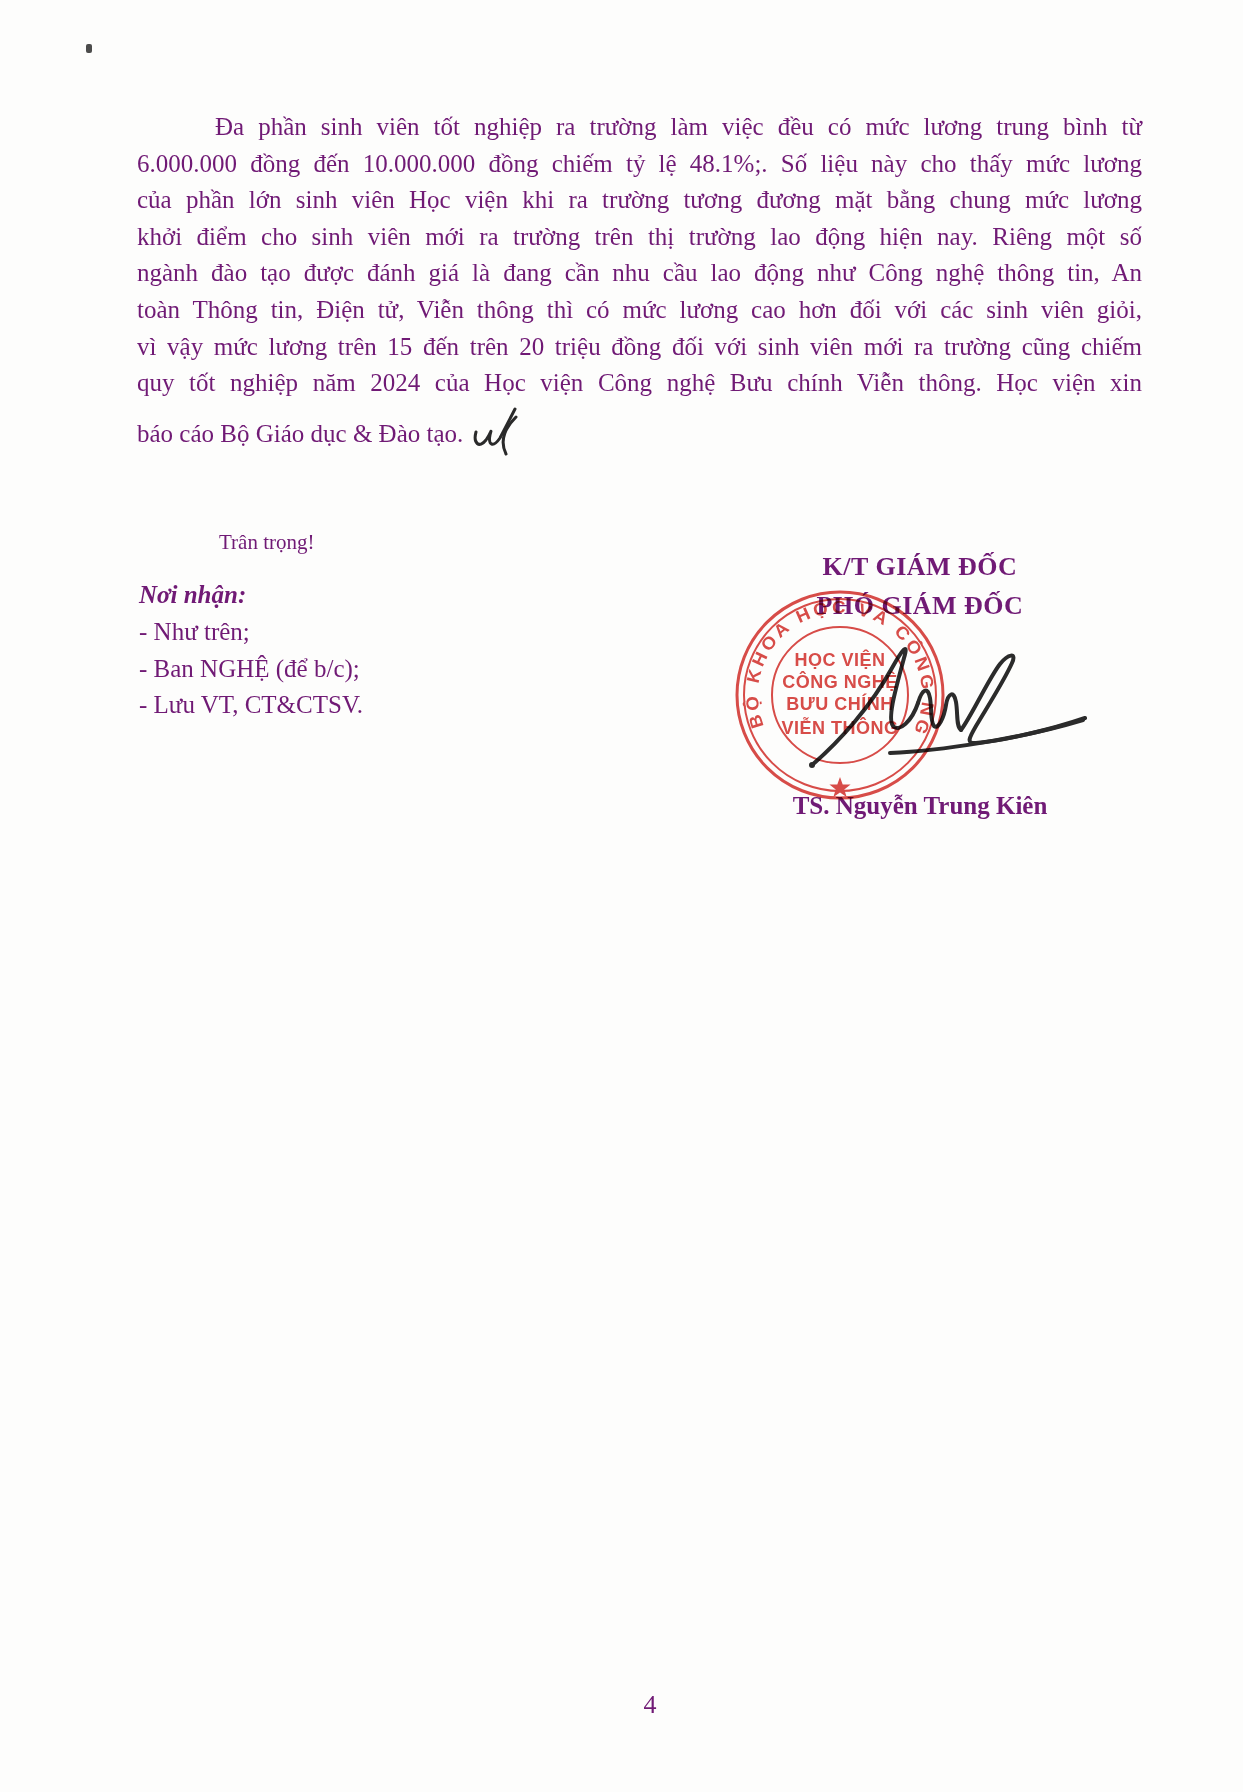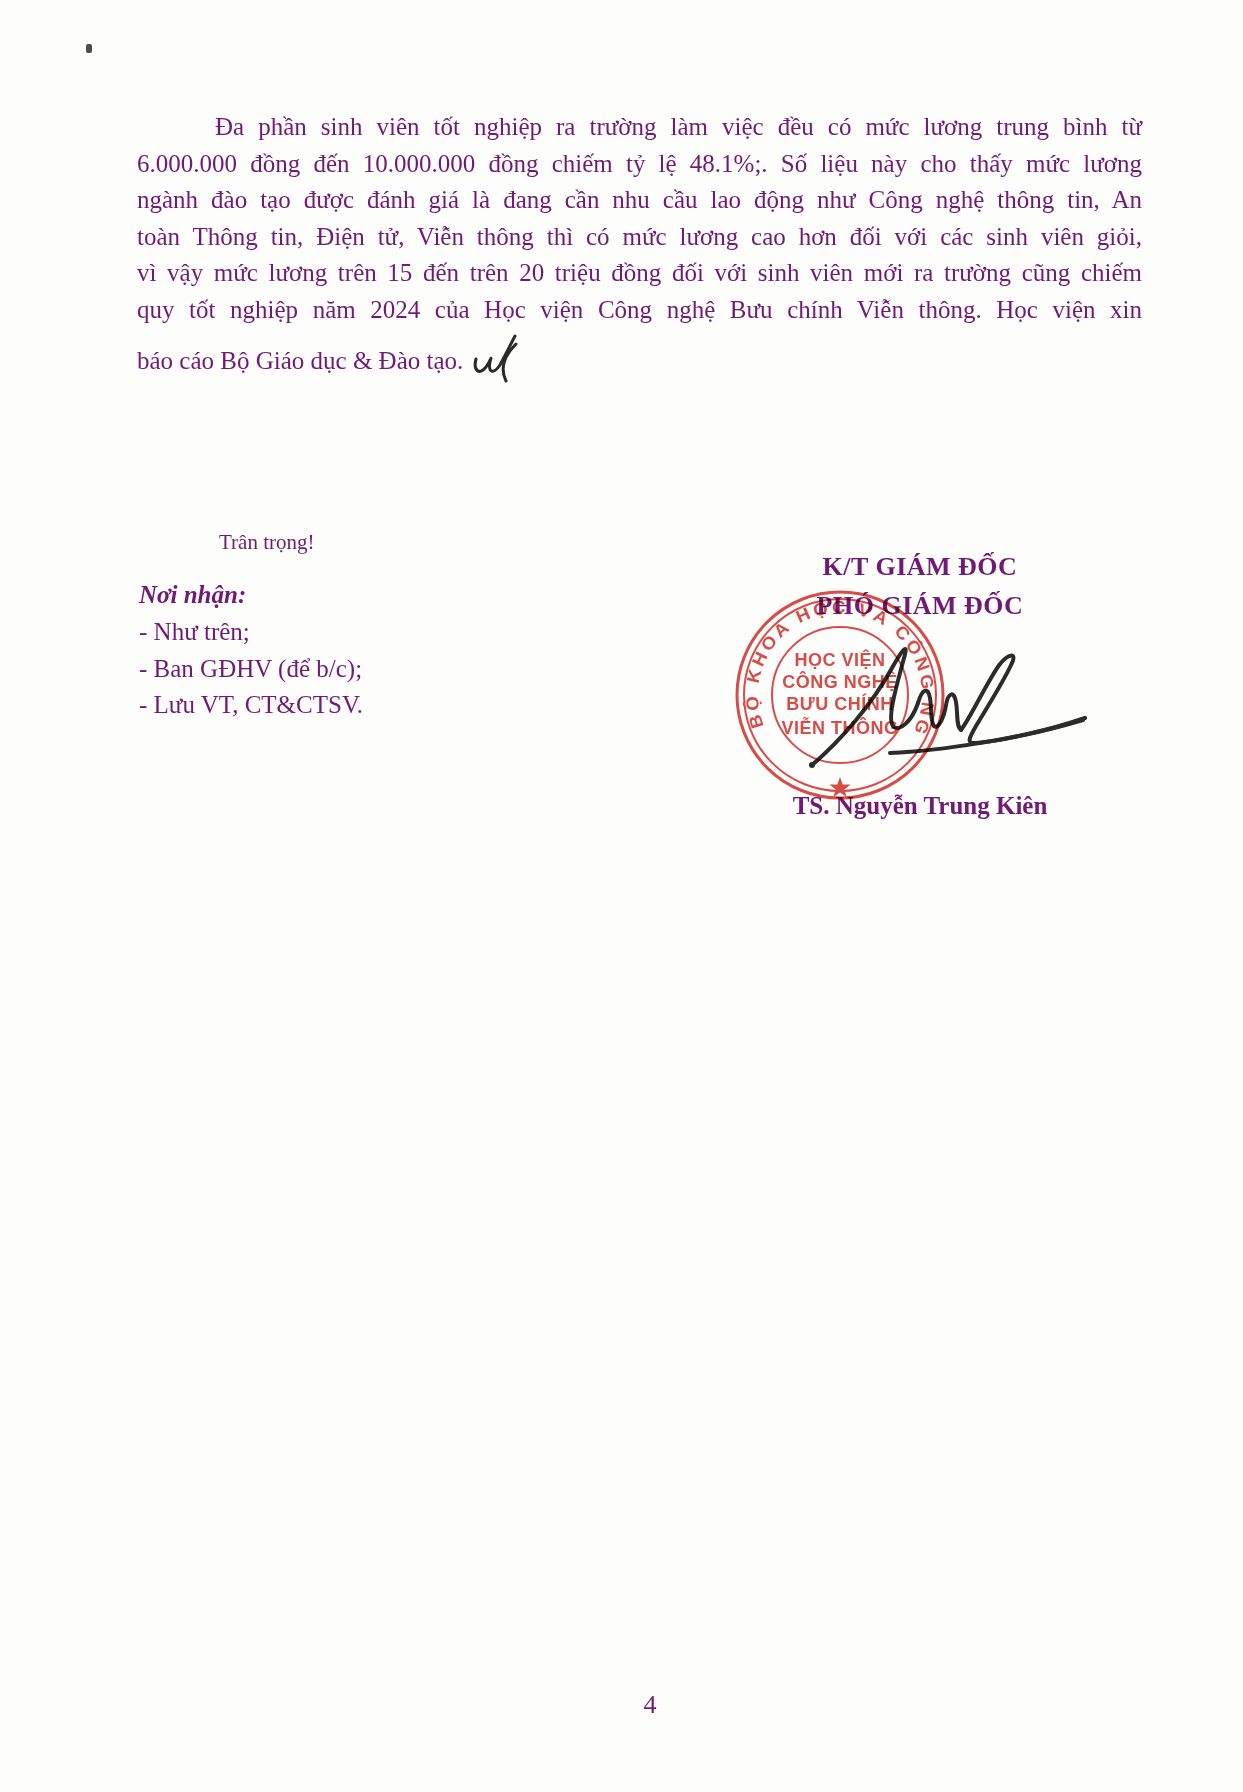--- a/index.html
+++ b/index.html
@@ -62,40 +62,42 @@
 </head>
 <body>
 
 <div class="page">
 
   <div class="speck"></div>
 
   <div class="body-block">
     <div class="bl jl ind">Đa phần sinh viên tốt nghiệp ra trường làm việc đều có mức lương trung bình từ</div>
     <div class="bl jl">6.000.000 đồng đến 10.000.000 đồng chiếm tỷ lệ 48.1%;. Số liệu này cho thấy mức lương</div>
+    <div class="bl jl">của phần lớn sinh viên Học viện khi ra trường tương đương mặt bằng chung mức lương</div>
+    <div class="bl jl">khởi điểm cho sinh viên mới ra trường trên thị trường lao động hiện nay. Riêng một số</div>
     <div class="bl jl">ngành đào tạo được đánh giá là đang cần nhu cầu lao động như Công nghệ thông tin, An</div>
     <div class="bl jl">toàn Thông tin, Điện tử, Viễn thông thì có mức lương cao hơn đối với các sinh viên giỏi,</div>
     <div class="bl jl">vì vậy mức lương trên 15 đến trên 20 triệu đồng đối với sinh viên mới ra trường cũng chiếm</div>
     <div class="bl jl">quy tốt nghiệp năm 2024 của Học viện Công nghệ Bưu chính Viễn thông. Học viện xin</div>
     <div class="bl">
       <span>báo cáo Bộ Giáo dục &amp; Đào tạo.</span><svg class="initial-mark" width="56" height="56" viewBox="0 0 56 56">
         <g fill="none" stroke="#2a2a2a" stroke-width="3" stroke-linecap="round">
           <path d="M7,30 C4,41 10,47 17,38 C22,31 23,25 21,33 C19,43 24,46 31,36 L46,7"></path>
           <path d="M37,52 C29,36 39,23 47,15"></path>
         </g>
       </svg>
     </div>
   </div>
 
   <div class="closing">Trân trọng!</div>
 
   <div class="recipients">
     <div class="head">Nơi nhận:</div>
     <div>- Như trên;</div>
-    <div>- Ban GĐHV (để b/c);</div>
+    <div>- Ban NGHỆ (để b/c);</div>
     <div>- Lưu VT, CT&amp;CTSV.</div>
   </div>
 
   <div class="sign-titles">
     <div>K/T GIÁM ĐỐC</div>
     <div>PHÓ GIÁM ĐỐC</div>
   </div>
 
   <svg class="stamp" viewBox="0 0 224 224">
     <g stroke="#d94c49" fill="none">

